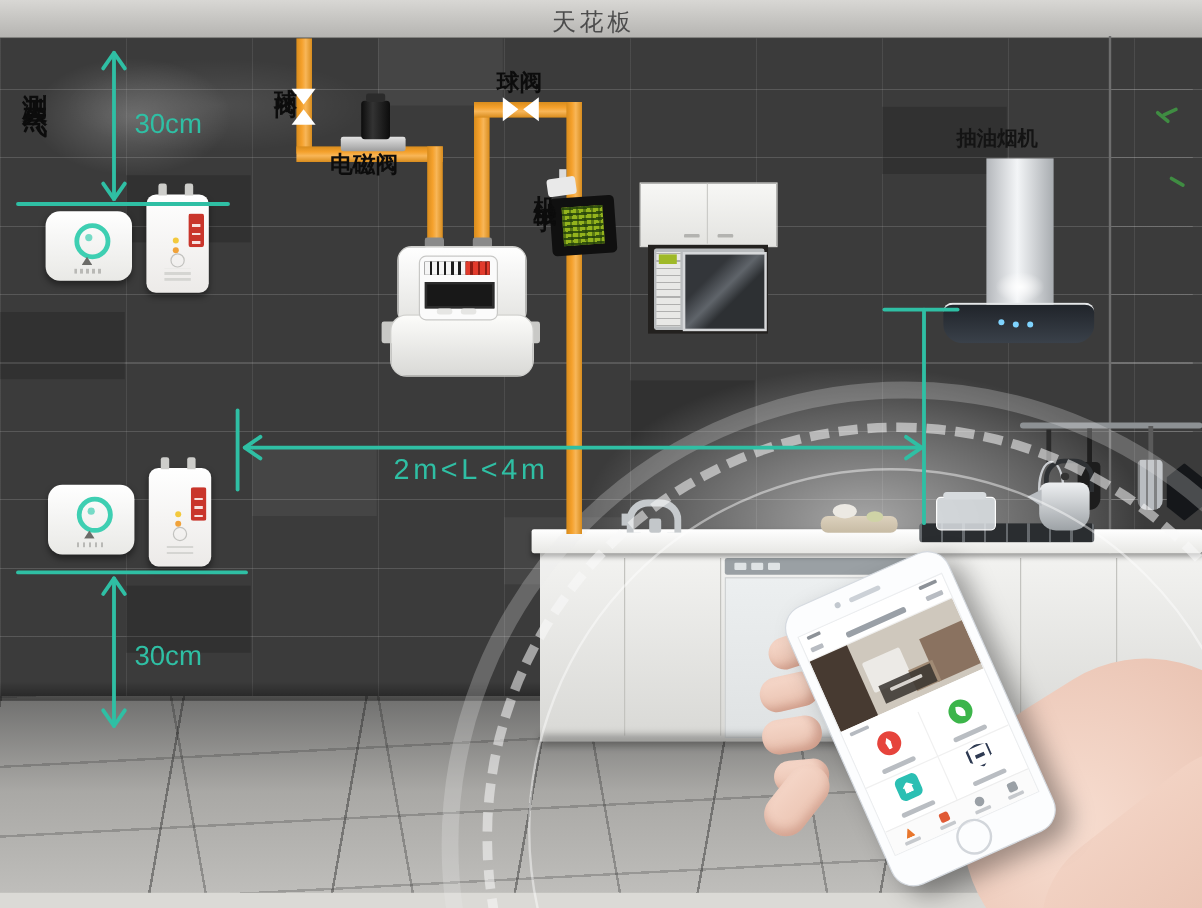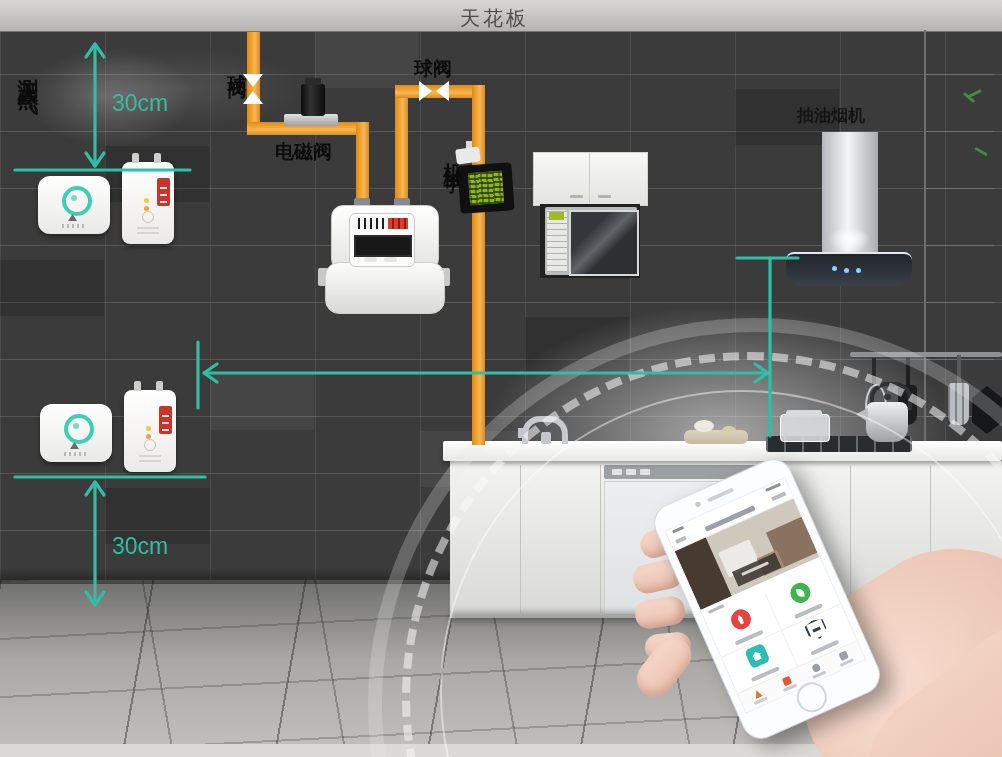--- a/index.html
+++ b/index.html
@@ -175,21 +175,21 @@
   .lbl{position:absolute;color:#0c0c0c;font-weight:700;z-index:9;}
   .lbl-teal{position:absolute;color:var(--accent_teal,#2FBFA4);z-index:9;font-weight:400;}
   .vtext{writing-mode:vertical-rl;text-orientation:upright;letter-spacing:5px;}
   .l-gastest{left:14px;top:62px;font-size:21px;}
   .l-30top{left:112px;top:90px;font-size:23px;}
   .l-home-alarm{left:26px;top:243px;font-size:20px;}
   .l-lpg{left:6px;top:364px;font-size:19px;}
   .l-dist{left:328px;top:378px;font-size:24px;letter-spacing:3px;}
   .l-30bot{left:112px;top:533px;font-size:23px;}
   .l-bv1{left:224px;top:58px;font-size:19px;}
-  .l-sol{left:275px;top:139px;font-size:19px;}
+  .l-sol{left:275px;top:124px;font-size:19px;}
   .l-bv2{left:414px;top:56px;font-size:19px;}
   .l-mech{left:440px;top:148px;font-size:19px;}
   .l-hood{left:797px;top:104px;font-size:17px;font-weight:600;color:#141414;}
 
   
   .palm{left:812px;top:556px;width:280px;height:290px;border-radius:42%;z-index:10;transform:rotate(-32deg);
     background:radial-gradient(circle at 35% 35%, #f7ddd0, #e9c2b1 70%, #ddb09e);}
   .wrist{left:880px;top:650px;width:260px;height:220px;border-radius:30%;z-index:10;transform:rotate(-38deg);
     background:linear-gradient(#f2d2c3,#e3b8a6);}
   .finger{border-radius:14px;z-index:10;background:linear-gradient(#f6d8ca,#e8c0ae);
@@ -415,20 +415,21 @@
     <path d="M770,258 V436"></path>
     <path d="M15,477 H205"></path>
     <path d="M95,482 V605"></path>
     <path d="M86,495 L95,482 L104,495"></path>
     <path d="M86,592 L95,605 L104,592"></path>
   </svg>
 
   <div class="lbl-ceiling abs">天花板</div>
   <div class="lbl vtext l-gastest">测天然气</div>
   <div class="lbl-teal l-30top">30cm</div>
+  <div class="lbl-teal l-dist">2m&lt;L&lt;4m</div>
   <div class="lbl-teal l-30bot">30cm</div>
   <div class="lbl vtext l-bv1">球阀</div>
   <div class="lbl l-sol">电磁阀</div>
   <div class="lbl l-bv2">球阀</div>
   <div class="lbl vtext l-mech">机械手</div>
   <div class="lbl l-hood">抽油烟机</div>
 
   <div class="abs palm"></div>
   <div class="abs wrist"></div>
   <div class="abs finger f1"></div>

